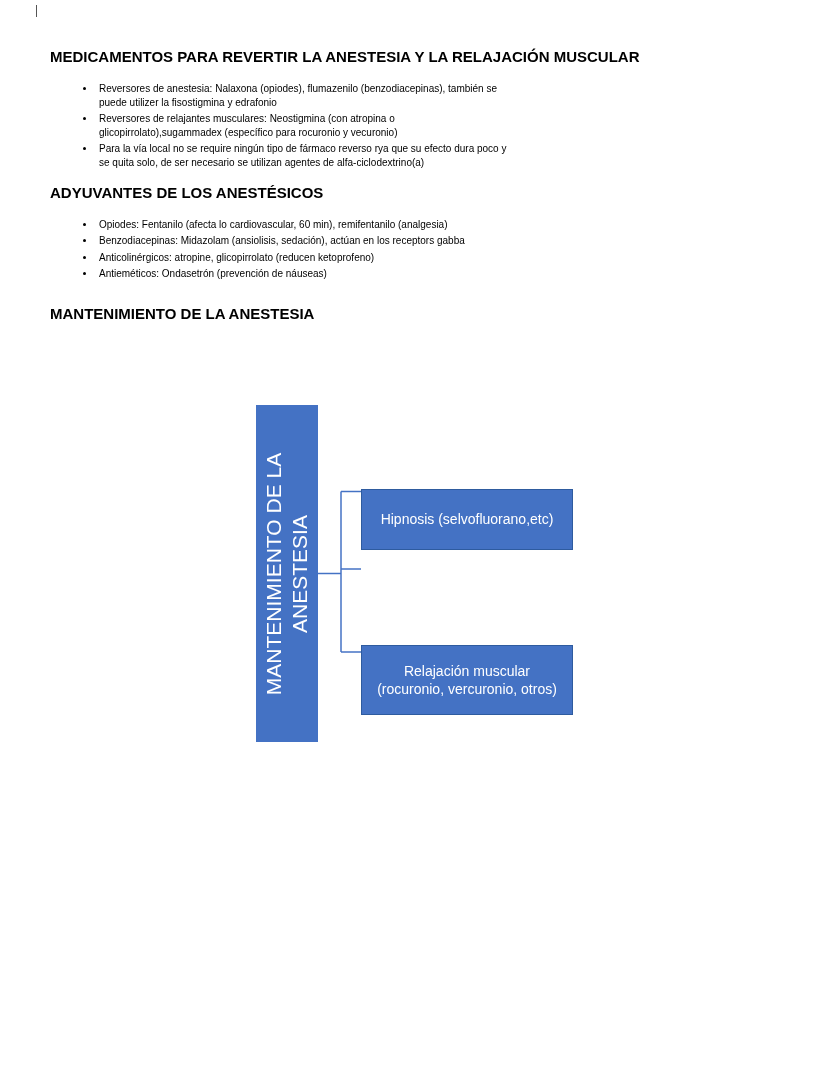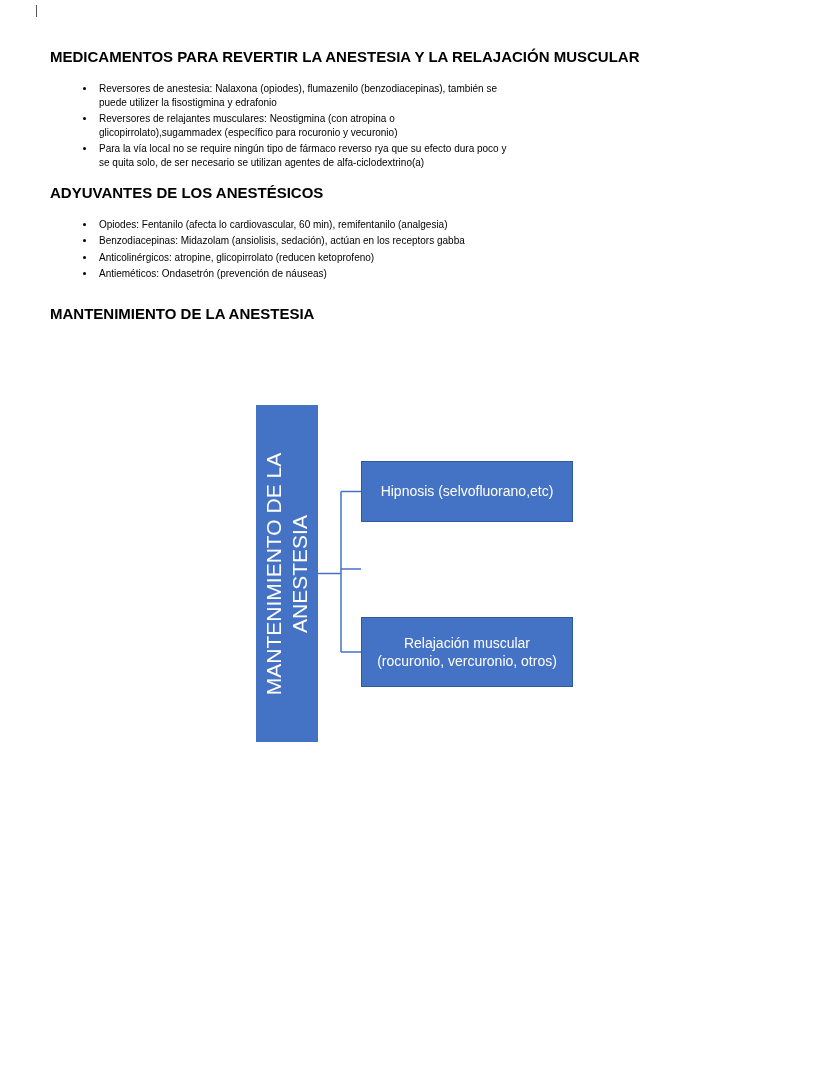--- a/index.html
+++ b/index.html
@@ -86,20 +86,21 @@
     background: #4472C4;
     border: 1px solid #2E5B9F;
     color: #ffffff;
     display: flex;
     align-items: center;
     justify-content: center;
     text-align: center;
     font-size: 14px;
     line-height: 1.32;
     white-space: pre-line;
+    margin-top: 28px;
   }
   .node-1 { top: 461px; height: 61px; }
   .node-2 { top: 533px; height: 72px; }
   .node-3 { top: 617px; height: 70px; }
 </style>
 </head>
 <body>
 
 <div class="page">
 

